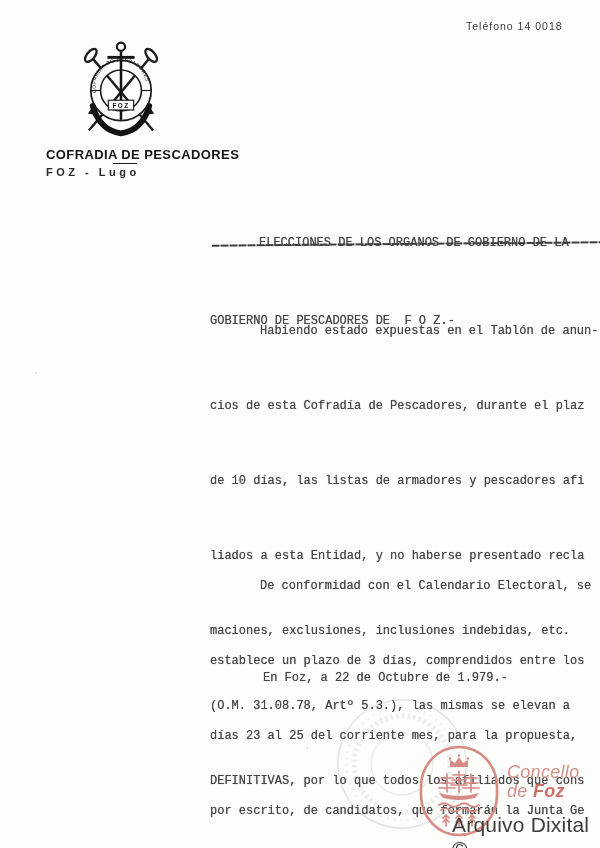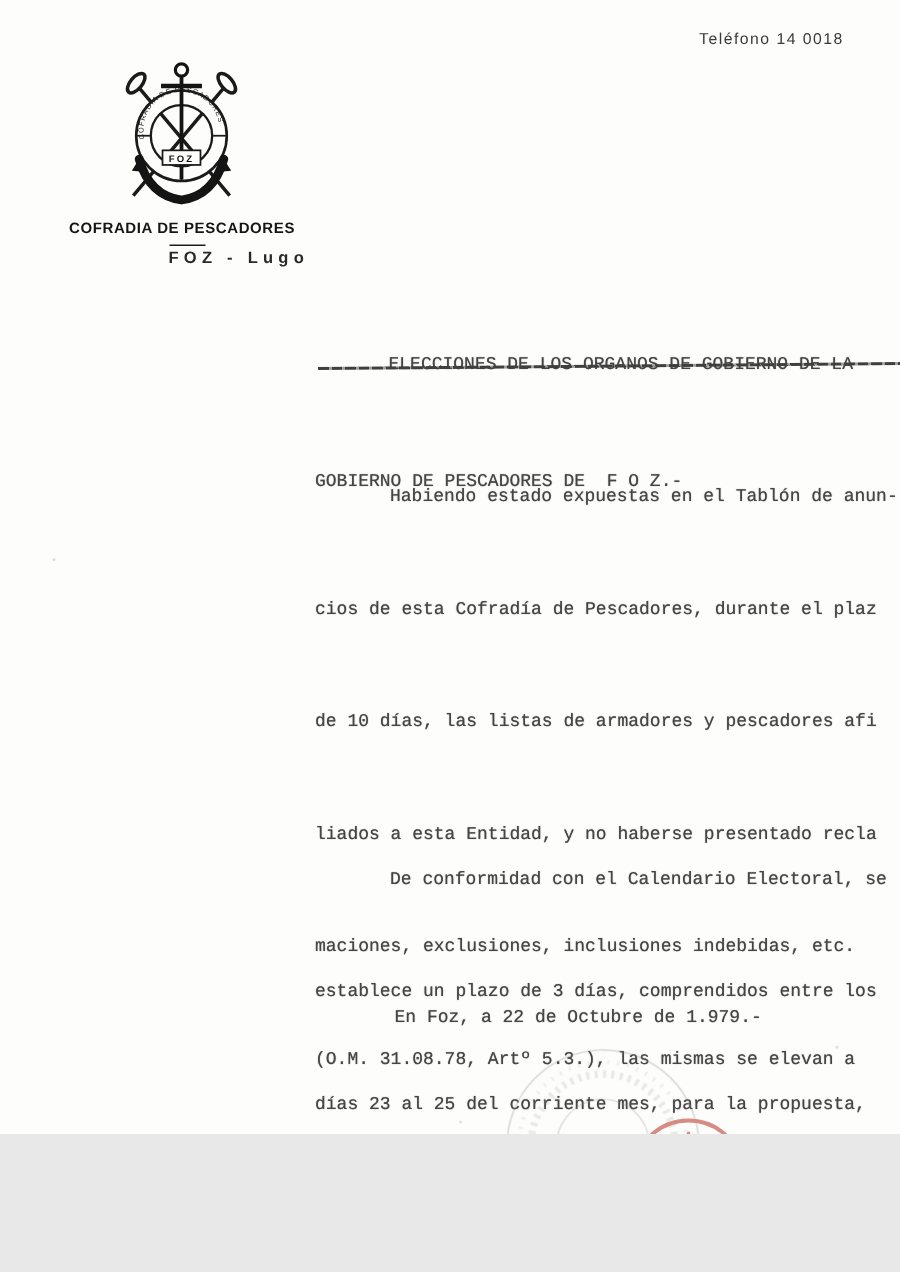--- a/index.html
+++ b/index.html
@@ -1,33 +1,33 @@
 <!DOCTYPE html>
 <html><head>
 <meta charset="utf-8">
 <style>
   html,body{margin:0;padding:0;background:#e8e8e8;}
   .page{
-    position:relative;width:600px;height:756px;margin:0 auto;
+    position:relative;width:600px;height:848px;margin:0 auto;
     background:#fdfdfc;overflow:hidden;
     font-family:"Liberation Sans",sans-serif;color:#222;
   }
   
   .phone{
     position:absolute;left:466px;top:20px;
     font-size:10.5px;letter-spacing:1px;color:#3a3a3a;white-space:pre;
   }
   .emblem{position:absolute;left:72px;top:34px;width:98px;height:112px;}
   .lh-name{
     position:absolute;left:46px;top:147px;width:160px;
-    font-size:10px;font-weight:bold;letter-spacing:.4px;color:#151515;white-space:pre;
+    font-size:13px;font-weight:bold;letter-spacing:.4px;color:#151515;white-space:pre;
   }
   .lh-rule{position:absolute;left:113px;top:163px;width:24px;height:1px;background:#1c1c1c;}
   .lh-place{
-    position:absolute;left:46px;top:166px;width:160px;text-align:right;
+    position:absolute;left:46px;top:166px;width:160px;text-align:left;
     font-size:11px;font-weight:bold;letter-spacing:3.5px;color:#2a2a2a;white-space:pre;
   }
   
   .tw{
     position:absolute;font-family:"Liberation Mono","DejaVu Sans Mono",monospace;
     font-size:12px;color:#454545;white-space:pre;
     text-shadow:0 0 .7px rgba(70,70,70,.75);
   }
   .title-block{left:210px;top:178px;line-height:26px;width:400px;}
   .title-block .l1{text-indent:49px;}

